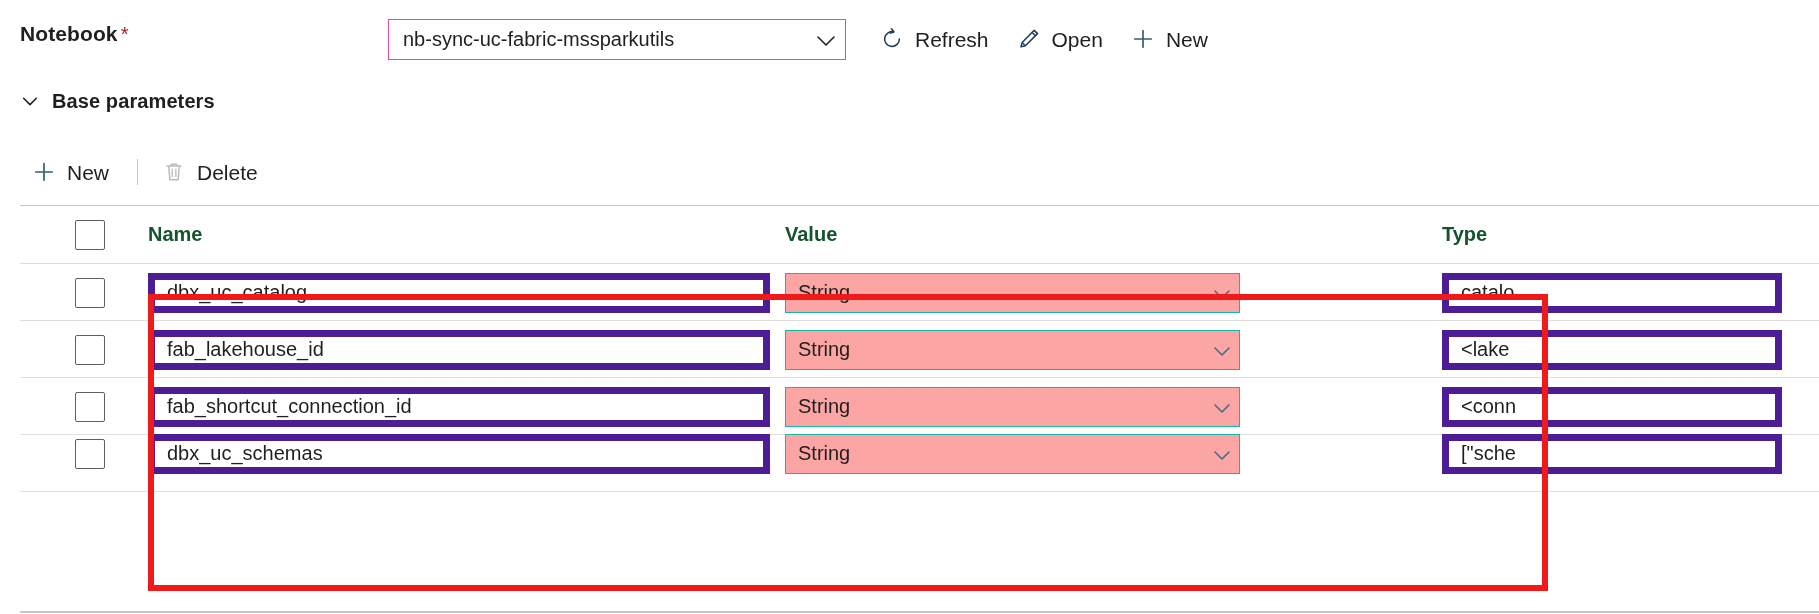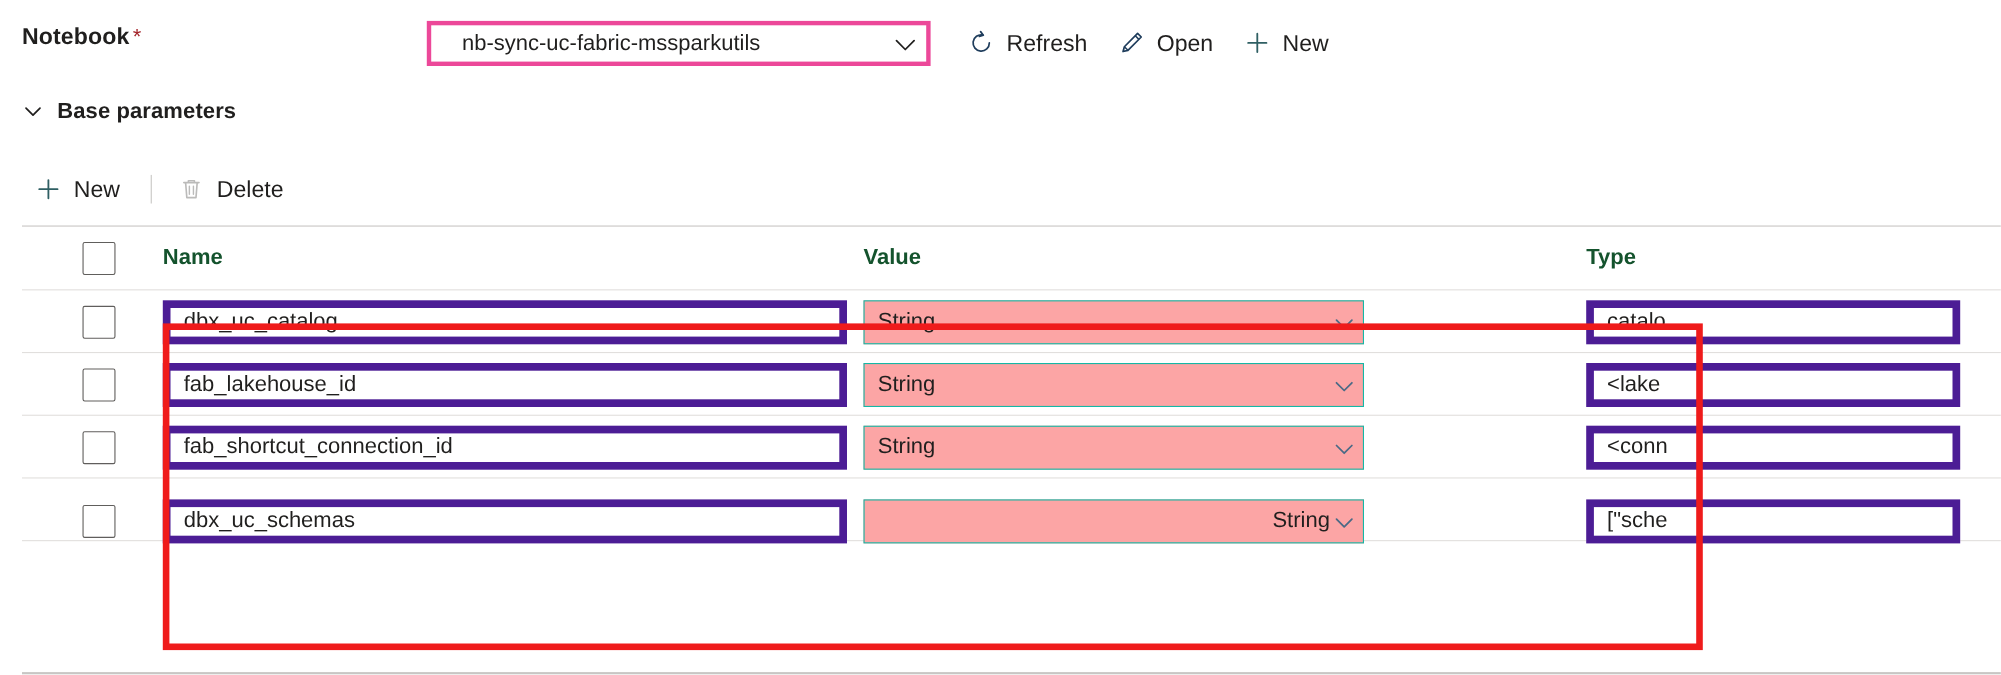--- a/index.html
+++ b/index.html
@@ -38,26 +38,26 @@
     font-weight: 400;
     font-size: 20px;
     margin-left: 3px;
   }
   .notebook-picker {
     position: absolute;
     left: 388px;
     top: 19px;
     width: 458px;
     height: 41px;
-    border: 4px solid #ec4899;
+    border: 1px solid #ec4899;
     background: #ffffff;
     box-sizing: border-box;
     display: flex;
     align-items: center;
-    padding: 0 6px 0 28px;
+    padding: 0 6px 0 14px;
     cursor: pointer;
   }
   .notebook-picker .value {
     flex: 1;
     font-size: 20px;
     color: #201f1e;
     white-space: nowrap;
     overflow: hidden;
   }
   .chev {
@@ -439,21 +439,21 @@
             <path d="M6 11 L13 18 L20 11" fill="none" stroke="#4a6a86" stroke-width="1.6" stroke-linecap="round" stroke-linejoin="round"></path>
           </svg>
         </span>
       </div>
     </div>
     <div class="col-value">
       <div class="txtfield value">&lt;conn</div>
     </div>
   </div>
 
-  <div class="trow" style="top:240px;text-align:right;">
+  <div class="trow" style="top:220px;">
     <div class="col-check">
       <span class="cbx"></span>
     </div>
     <div class="col-name">
       <div class="txtfield name">dbx_uc_schemas</div>
     </div>
     <div class="col-type">
       <div class="dropdown">
         <span class="dval">String</span>
         <span class="chev">

